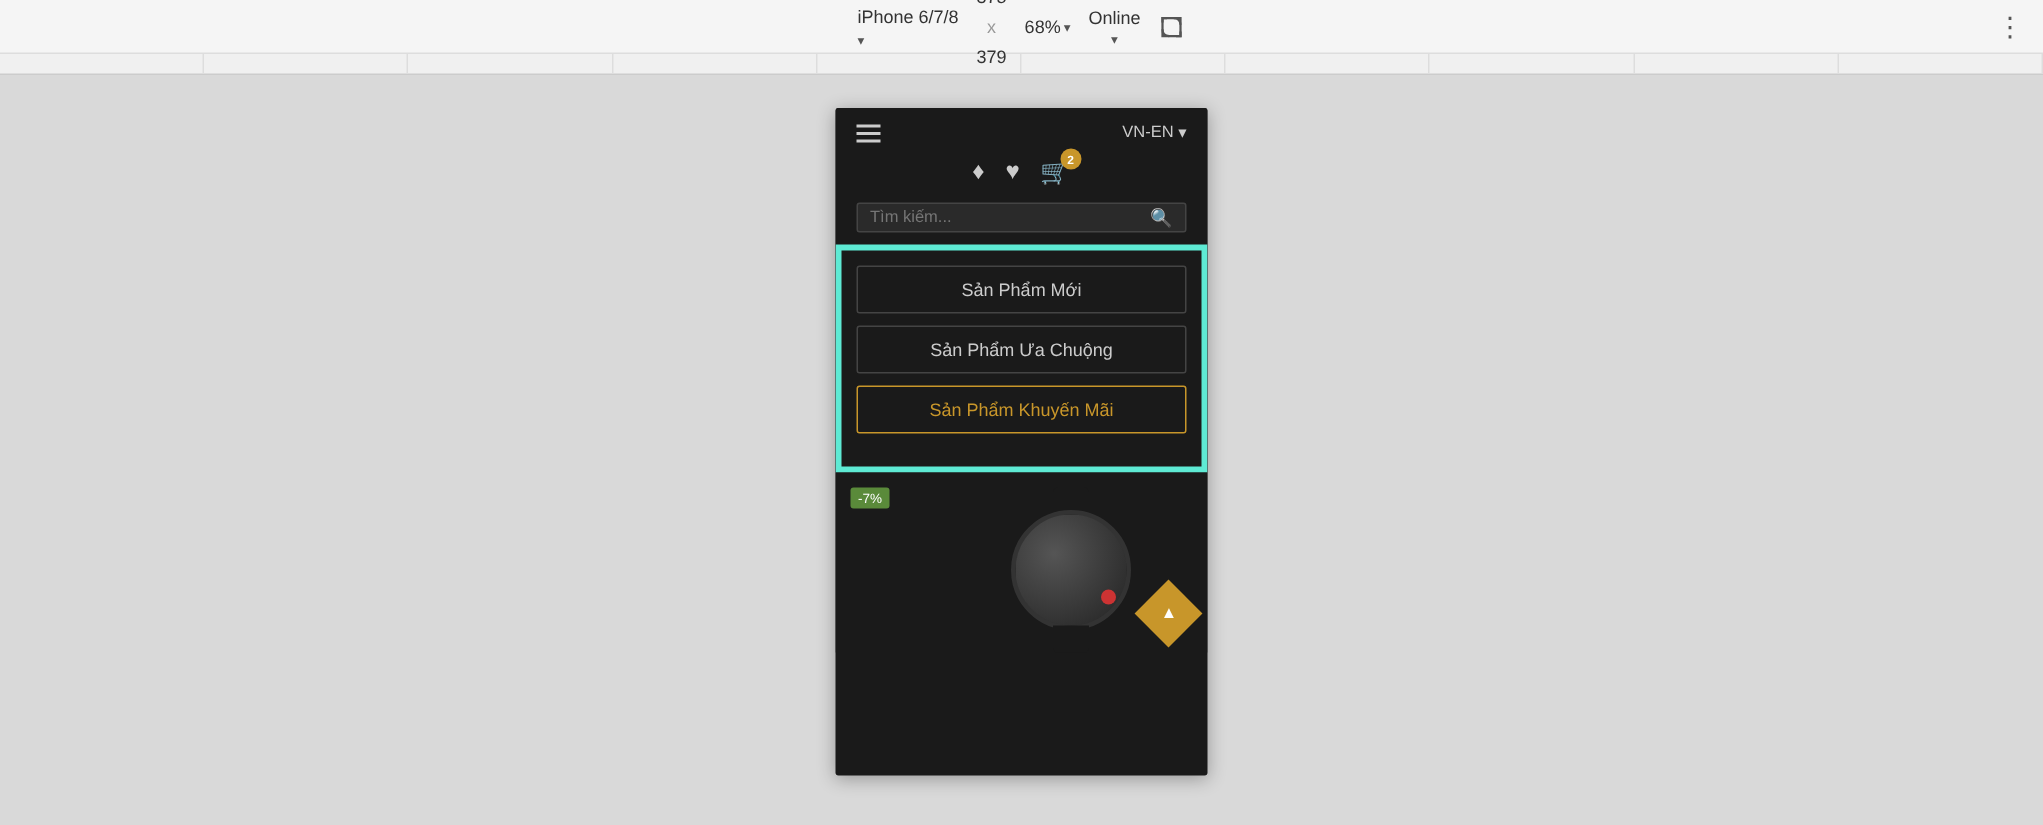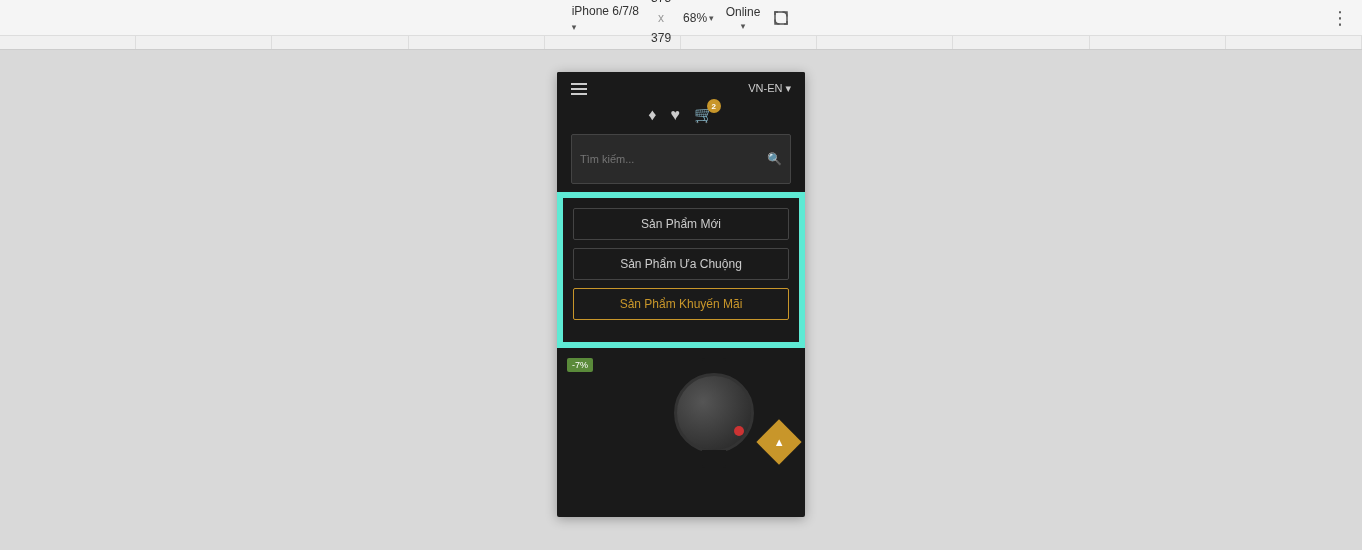--- a/index.html
+++ b/index.html
@@ -171,41 +171,41 @@
       justify-content: center;
       font-weight: bold;
     }
 
     .search-bar {
       display: flex;
       align-items: center;
       background: #2a2a2a;
       border: 1px solid #444;
       border-radius: 2px;
-      padding: 17px 8px;
+      padding: 2px 8px;
       margin-bottom: 0;
     }
     .search-input-field {
       flex: 1;
       background: transparent;
       border: none;
       outline: none;
       color: #888;
       font-size: 11px;
     }
     .search-icon-btn {
       color: #888;
       font-size: 12px;
       cursor: pointer;
     }
 
     
     .nav-menu {
       background: #1a1a1a;
-      border: 6px solid #5eead4;
+      border: 4px solid #5eead4;
       padding: 10px;
       margin: 0;
     }
     .nav-item {
       display: block;
       width: 100%;
       text-align: center;
       padding: 8px 14px;
       color: #ccc;
       font-size: 12px;

